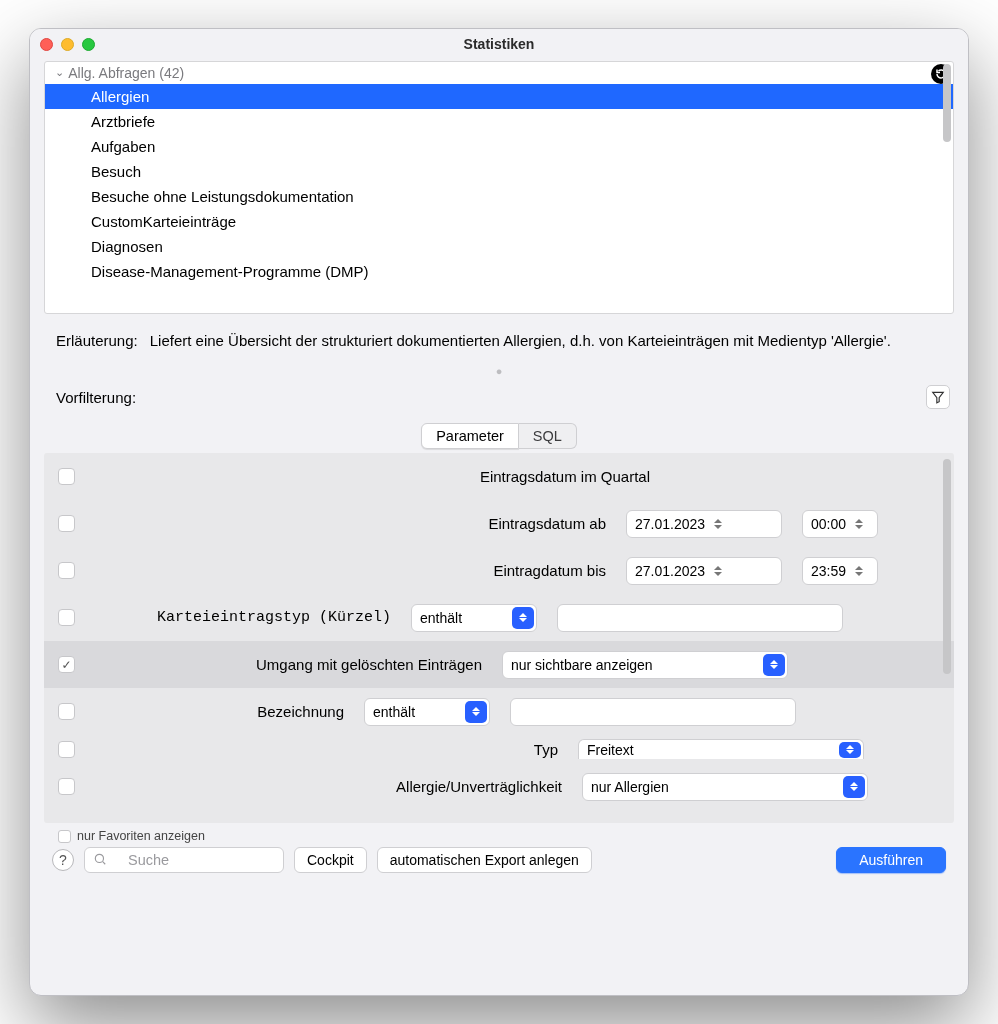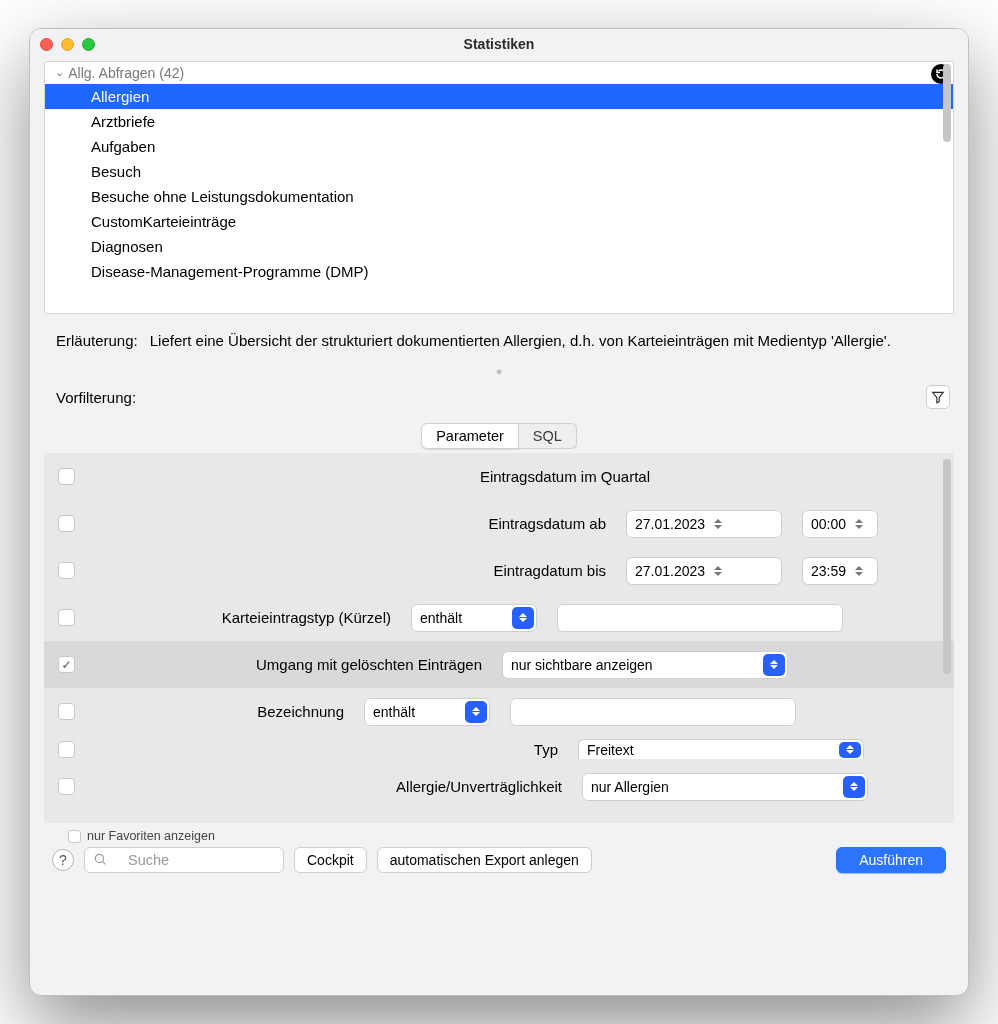--- a/index.html
+++ b/index.html
@@ -75,21 +75,21 @@
 .prow.alt { background:#d9d9dc;}
 .chk {
   width:17px; height:17px; border-radius:4px; background:#fff; border:1px solid #c7c7ca;
   margin-left:14px; display:flex;align-items:center;justify-content:center; color:#555;
 }
 .chk.checked::after { content:"✓"; font-size:12px; color:#555;}
 .prow-body { display:flex; align-items:center; gap:20px; }
 .plabel { text-align:right; font-size:15px; color:#000; }
 .plabel.w1 { width:562px; }
 .plabel.w2 { width:518px; }
-.plabel.w3 { width:303px; }
+.plabel.w3 { width:303px;font-family:Liberation Mono, monospace; }
 .plabel.w4 { width:394px; }
 .plabel.w5 { width:256px; }
 .plabel.w6 { width:474px; }
 .plabel.w7 { width:470px; }
 .select, .input, .step, .dropdown {
   background:#fff; border:1px solid #cfcfd2; border-radius:6px; height:28px;
   display:flex; align-items:center; padding: 0 6px 0 8px; font-size:14px;
 }
 .dropdown { justify-content:space-between; padding-right:0;}
 .dd-btn {
@@ -109,21 +109,21 @@
 .step .spin .d{border-top:4px solid #777;}
 .input { min-width: 60px; }
 .w-qtr { width: 160px;}
 .w-date { width: 156px;}
 .w-time { width: 76px;}
 .w-op   { width: 126px;}
 .w-text { width: 286px;}
 .w-vis  { width: 286px;}
 .w-allerg { width: 286px;}
 .bottom { padding: 4px 12px 10px 12px; }
-.fav-row { display:flex; align-items:center; gap:6px; font-size:12.5px; color:#444; margin: 2px 0 4px 16px;}
+.fav-row { display:flex; align-items:center; gap:6px; font-size:12.5px; color:#444; margin: 2px 0 4px 6px;}
 .fav-chk { width:13px;height:13px;border:1px solid #c7c7ca;border-radius:3px;background:#fff;}
 .action-row { display:flex; align-items:center; gap:10px;}
 .help { width:22px;height:22px;border-radius:50%;border:1px solid #b8b8bb;display:flex;align-items:center;justify-content:center;font-size:14px;color:#555;background:#fff;}
 .search { flex:none; width:200px; height:26px; border-radius:6px; border:1px solid #cfcfd2; background:#fff; display:flex; align-items:center; gap:21px; padding:0 8px; color:#9a9a9e;}
 .btn { height:26px; padding:0 12px; border-radius:6px; border:1px solid #cfcfd2; background:#fff; font-size:14px; display:flex;align-items:center;}
 .btn.primary { background:#2a74ff; color:#fff; border-color:#2a74ff; margin-left:auto; padding:0 22px; box-shadow:0 1px 1px rgba(42,116,255,0.4);}
 .refresh-corner {
   position:absolute; right:2px; top:2px; width:20px;height:20px;border-radius:50%;
   background:#000; display:flex;align-items:center;justify-content:center;
 }

